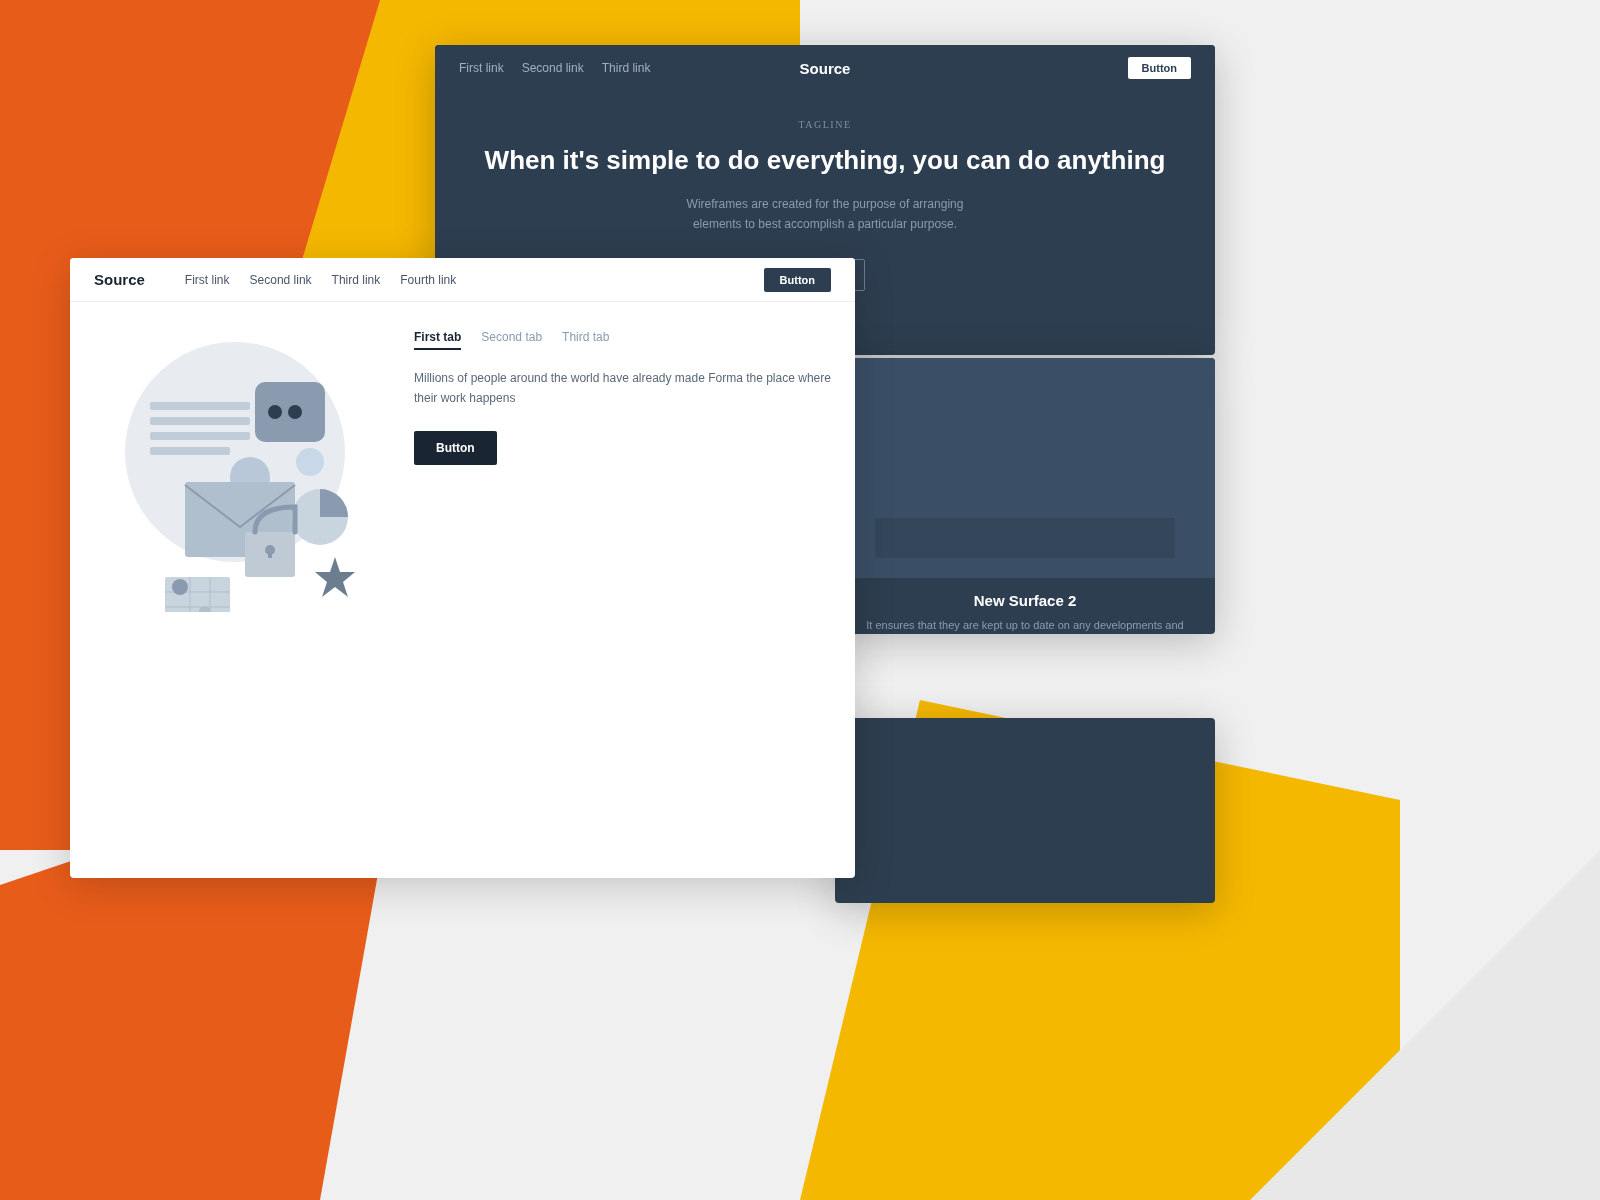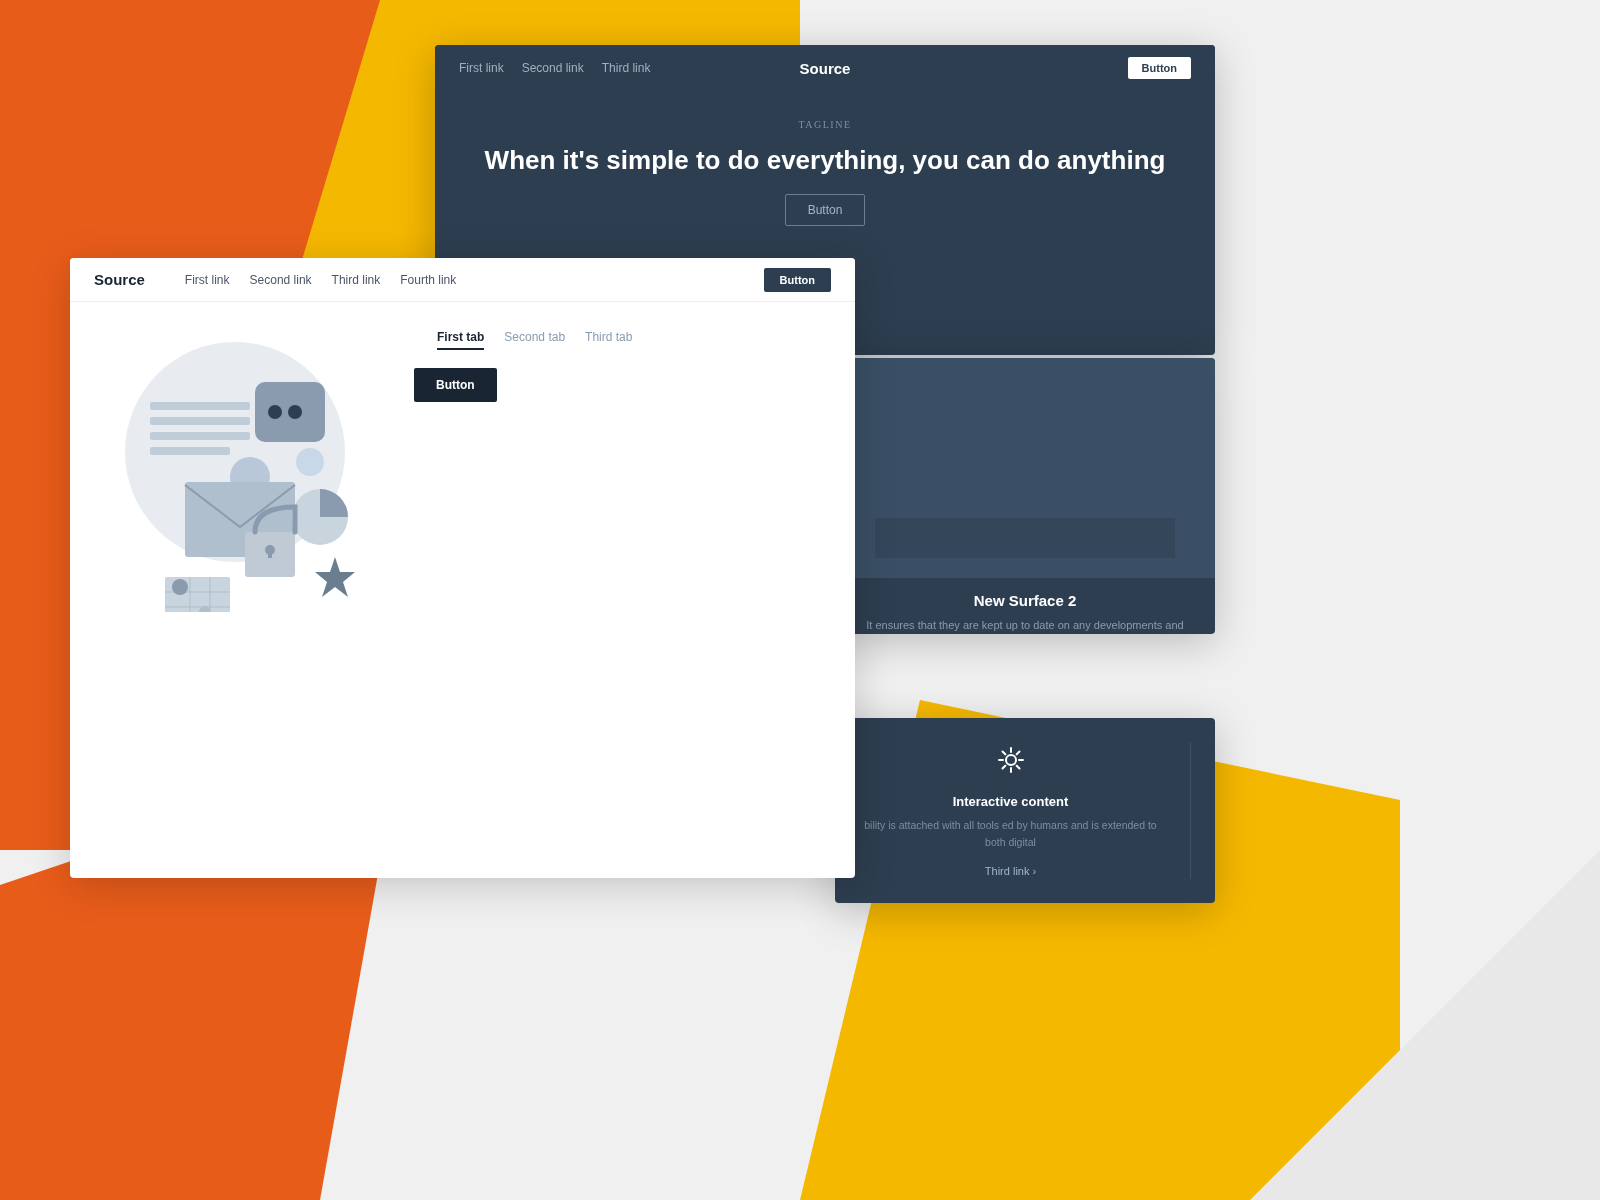--- a/index.html
+++ b/index.html
@@ -234,21 +234,20 @@
     }
 
     .white-card-content {
       flex: 1;
       padding: 28px 24px 20px;
     }
     .tabs-row {
       display: flex;
       gap: 20px;
       margin-bottom: 18px;
-      margin-left: 23px;
     }
     .tab-item {
       font-size: 12px;
       color: #8a9bb0;
       cursor: pointer;
       padding-bottom: 4px;
     }
     .tab-item.active {
       color: #1a2533;
       font-weight: 700;
@@ -363,20 +362,21 @@
       <a>First link</a>
       <a>Second link</a>
       <a>Third link</a>
     </div>
     <span class="nav-brand">Source</span>
     <button class="nav-btn">Button</button>
   </div>
   <div class="dark-hero">
     <div class="tagline">TAGLINE</div>
     <h1>When it's simple to do everything, you can do anything</h1>
+    <p>Wireframes are created for the purpose of arranging elements to best accomplish a particular purpose.</p>
     <button class="hero-btn">Button</button>
   </div>
 </div>
 
 <div class="card-dark-bottom">
   <div class="surface-img">
 
     <svg width="300" height="180" viewBox="0 0 300 180">
       <rect width="300" height="180" fill="#3a4f65"></rect>
       <rect x="0" y="140" width="300" height="40" fill="#2d3e50" opacity="0.5"></rect>
@@ -384,30 +384,20 @@
   </div>
   <div class="surface-content">
     <h3>New Surface 2</h3>
     <p>It ensures that they are kept up to date on any developments and changes made to the structure or visuals. Visual guides also allow you to define</p>
     <span class="action-link">Action link ›</span>
   </div>
 </div>
 
 <div class="card-dark-features">
   <div class="features-dark">
-    <div class="feature-dark-item">
-      
-      <svg class="feature-dark-icon" viewBox="0 0 36 36" fill="none">
-        <circle cx="18" cy="18" r="5" stroke="#fff" stroke-width="2"></circle>
-        <path d="M18 6v4M18 26v4M6 18h4M26 18h4M9.5 9.5l2.8 2.8M23.7 23.7l2.8 2.8M9.5 26.5l2.8-2.8M23.7 12.3l2.8-2.8" stroke="#fff" stroke-width="2" stroke-linecap="round"></path>
-      </svg>
-      <h4>Interactive content</h4>
-      <p>bility is attached with all tools ed by humans and is extended to both digital</p>
-      <span class="action-link">Third link ›</span>
-    </div>
     <div class="feature-divider"></div>
   </div>
 </div>
 
 <div class="card-main">
 
   <div class="nav-white">
     <span class="brand">Source</span>
     <div class="nav-links">
       <a>First link</a>
@@ -463,17 +453,18 @@
       </svg>
     </div>
 
     <div class="white-card-content">
       
       <div class="tabs-row">
         <span class="tab-item active">First tab</span>
         <span class="tab-item">Second tab</span>
         <span class="tab-item">Third tab</span>
       </div>
+      <p>Millions of people around the world have already made Forma the place where their work happens</p>
       <button class="content-btn">Button</button>
     </div>
   </div>
 
 </div>
 
 </body></html>

